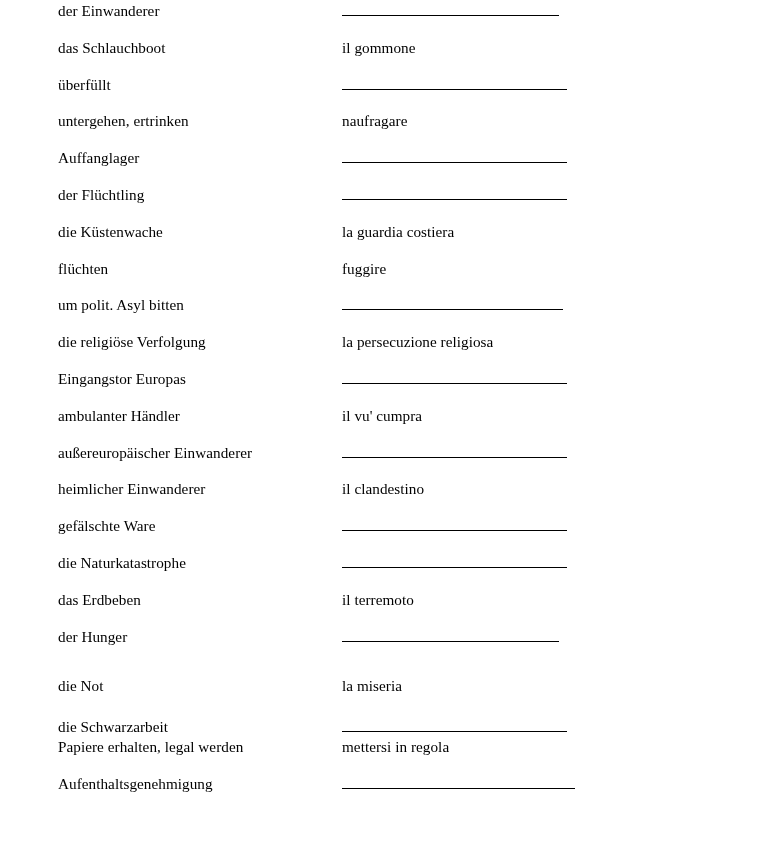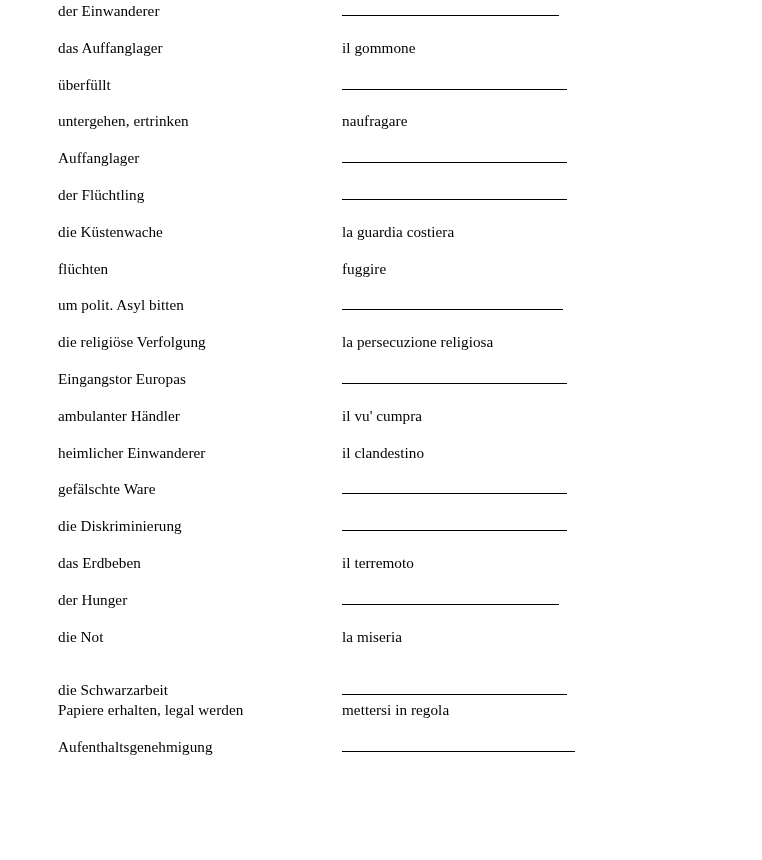--- a/index.html
+++ b/index.html
@@ -68,21 +68,21 @@
 <body>
 
 <div id="worksheet">
     <div class="vocab-row" style="top: 0px;">
       <div class="term-de">der Einwanderer</div>
       <div class="answer-cell">
         <div class="answer-blank" style="width: 217px; border-bottom-color: rgb(0, 0, 0);"></div>
       </div>
     </div>
     <div class="vocab-row" style="top: 0px;">
-      <div class="term-de">das Auffanglager</div>
+      <div class="term-de">das Schlauchboot</div>
       <div class="answer-cell">
         <div class="term-it">il gommone</div>
       </div>
     </div>
     <div class="vocab-row" style="top: 0px;">
       <div class="term-de">überfüllt</div>
       <div class="answer-cell">
         <div class="answer-blank" style="width: 225px; border-bottom-color: rgb(0, 0, 0);"></div>
       </div>
     </div>
@@ -131,53 +131,59 @@
     <div class="vocab-row" style="top: 0px;">
       <div class="term-de">Eingangstor Europas</div>
       <div class="answer-cell">
         <div class="answer-blank" style="width: 225px; border-bottom-color: rgb(0, 0, 0);"></div>
       </div>
     </div>
     <div class="vocab-row" style="top: 0px;">
       <div class="term-de">ambulanter Händler</div>
       <div class="answer-cell">
         <div class="term-it">il vu' cumpra</div>
+      </div>
+    </div>
+    <div class="vocab-row" style="top: 0px;">
+      <div class="term-de">außereuropäischer Einwanderer</div>
+      <div class="answer-cell">
+        <div class="answer-blank" style="width: 225px; border-bottom-color: rgb(0, 0, 0);"></div>
       </div>
     </div>
     <div class="vocab-row" style="top: 0px; text-align: center;">
       <div class="term-de">heimlicher Einwanderer</div>
       <div class="answer-cell">
         <div class="term-it">il clandestino</div>
       </div>
     </div>
     <div class="vocab-row" style="top: 0px; text-decoration: underline;">
       <div class="term-de">gefälschte Ware</div>
       <div class="answer-cell">
         <div class="answer-blank" style="width: 225px; border-bottom-color: rgb(0, 0, 0);"></div>
       </div>
     </div>
     <div class="vocab-row" style="top: 0px;">
-      <div class="term-de">die Diskriminierung</div>
+      <div class="term-de">die Naturkatastrophe</div>
       <div class="answer-cell">
         <div class="answer-blank" style="width: 225px; border-bottom-color: rgb(0, 0, 0);"></div>
       </div>
     </div>
     <div class="vocab-row" style="top: 0px;">
       <div class="term-de">das Erdbeben</div>
       <div class="answer-cell">
         <div class="term-it">il terremoto</div>
       </div>
     </div>
     <div class="vocab-row" style="top: 0px;">
       <div class="term-de">der Hunger</div>
       <div class="answer-cell">
         <div class="answer-blank" style="width: 217px; border-bottom-color: rgb(0, 0, 0);"></div>
       </div>
     </div>
-    <div class="vocab-row" style="top: 0px; text-align: center;">
+    <div class="vocab-row" style="top: 13px; text-align: center;">
       <div class="term-de">die Not</div>
       <div class="answer-cell">
         <div class="term-it">la miseria</div>
       </div>
     </div>
     <div class="vocab-row" style="top: 17px;">
       <div class="term-de">die Schwarzarbeit</div>
       <div class="answer-cell">
         <div class="answer-blank" style="width: 225px; border-bottom-color: rgb(0, 0, 0);"></div>
       </div>

